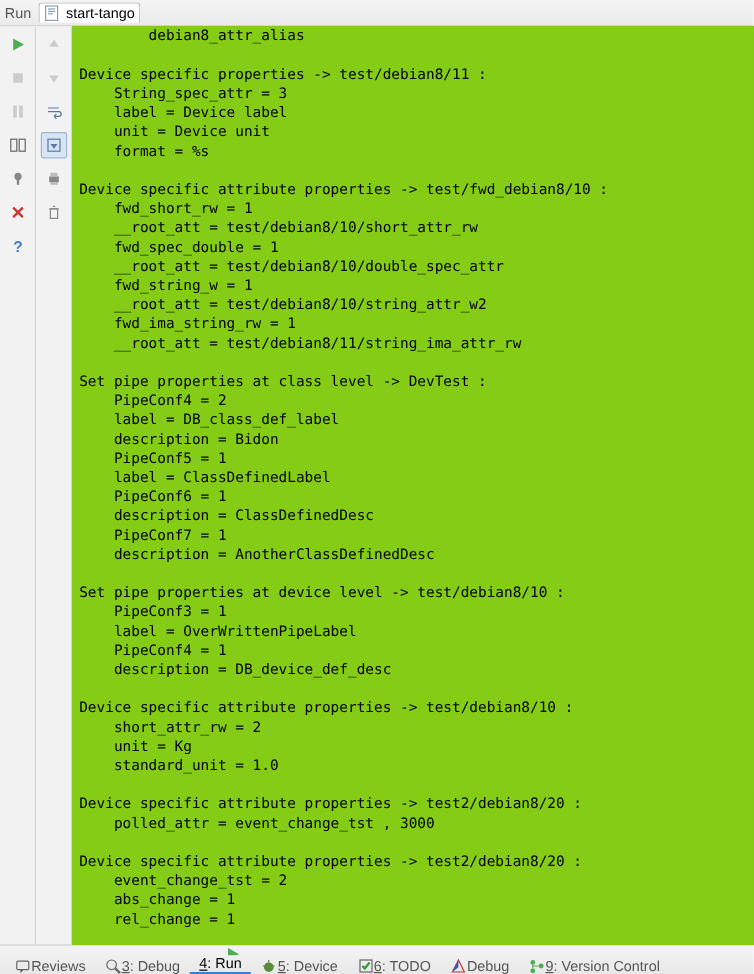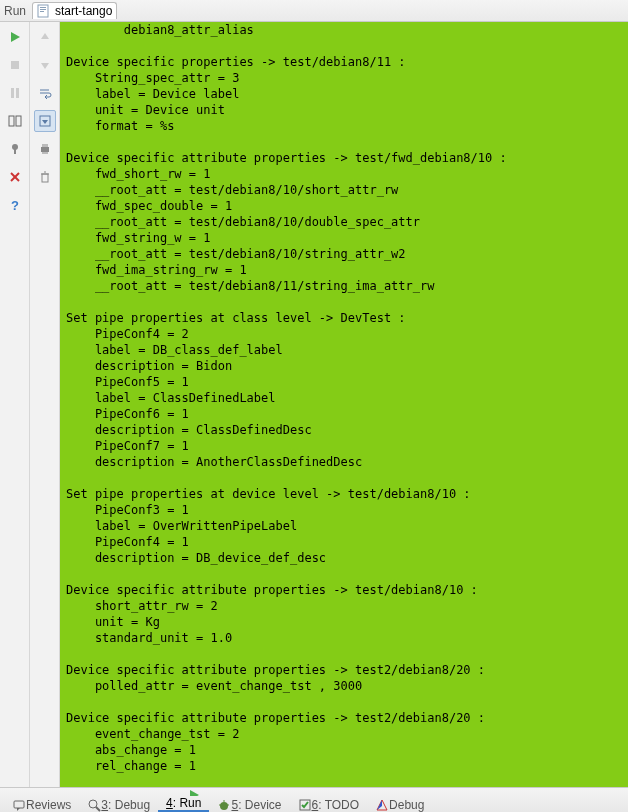--- a/index.html
+++ b/index.html
@@ -216,14 +216,23 @@
         </svg>
       <span><span class="ul">6</span>: <span>TODO</span></span>
     </div>
     <div class="sbitem">
       <svg width="14" height="14">
           <polygon points="7,2 12,12 2,12" fill="none" stroke="#cc3333"></polygon>
           <polygon points="7,2 7,8 2,12" fill="#3355cc"></polygon>
         </svg>
       <span>Debug</span>
     </div>
+    <div class="sbitem">
+      <svg width="14" height="14">
+          <circle cx="4" cy="4" r="2" fill="#4caf50"></circle>
+          <circle cx="4" cy="11" r="2" fill="#4caf50"></circle>
+          <circle cx="11" cy="7" r="2" fill="#4caf50"></circle>
+          <path d="M4 6 V9 M4 7 H9" stroke="#4caf50" fill="none"></path>
+        </svg>
+      <span><span class="ul">9</span>: <span>Version Control</span></span>
+    </div>
   </div>
 </div>
 
 </body></html>

